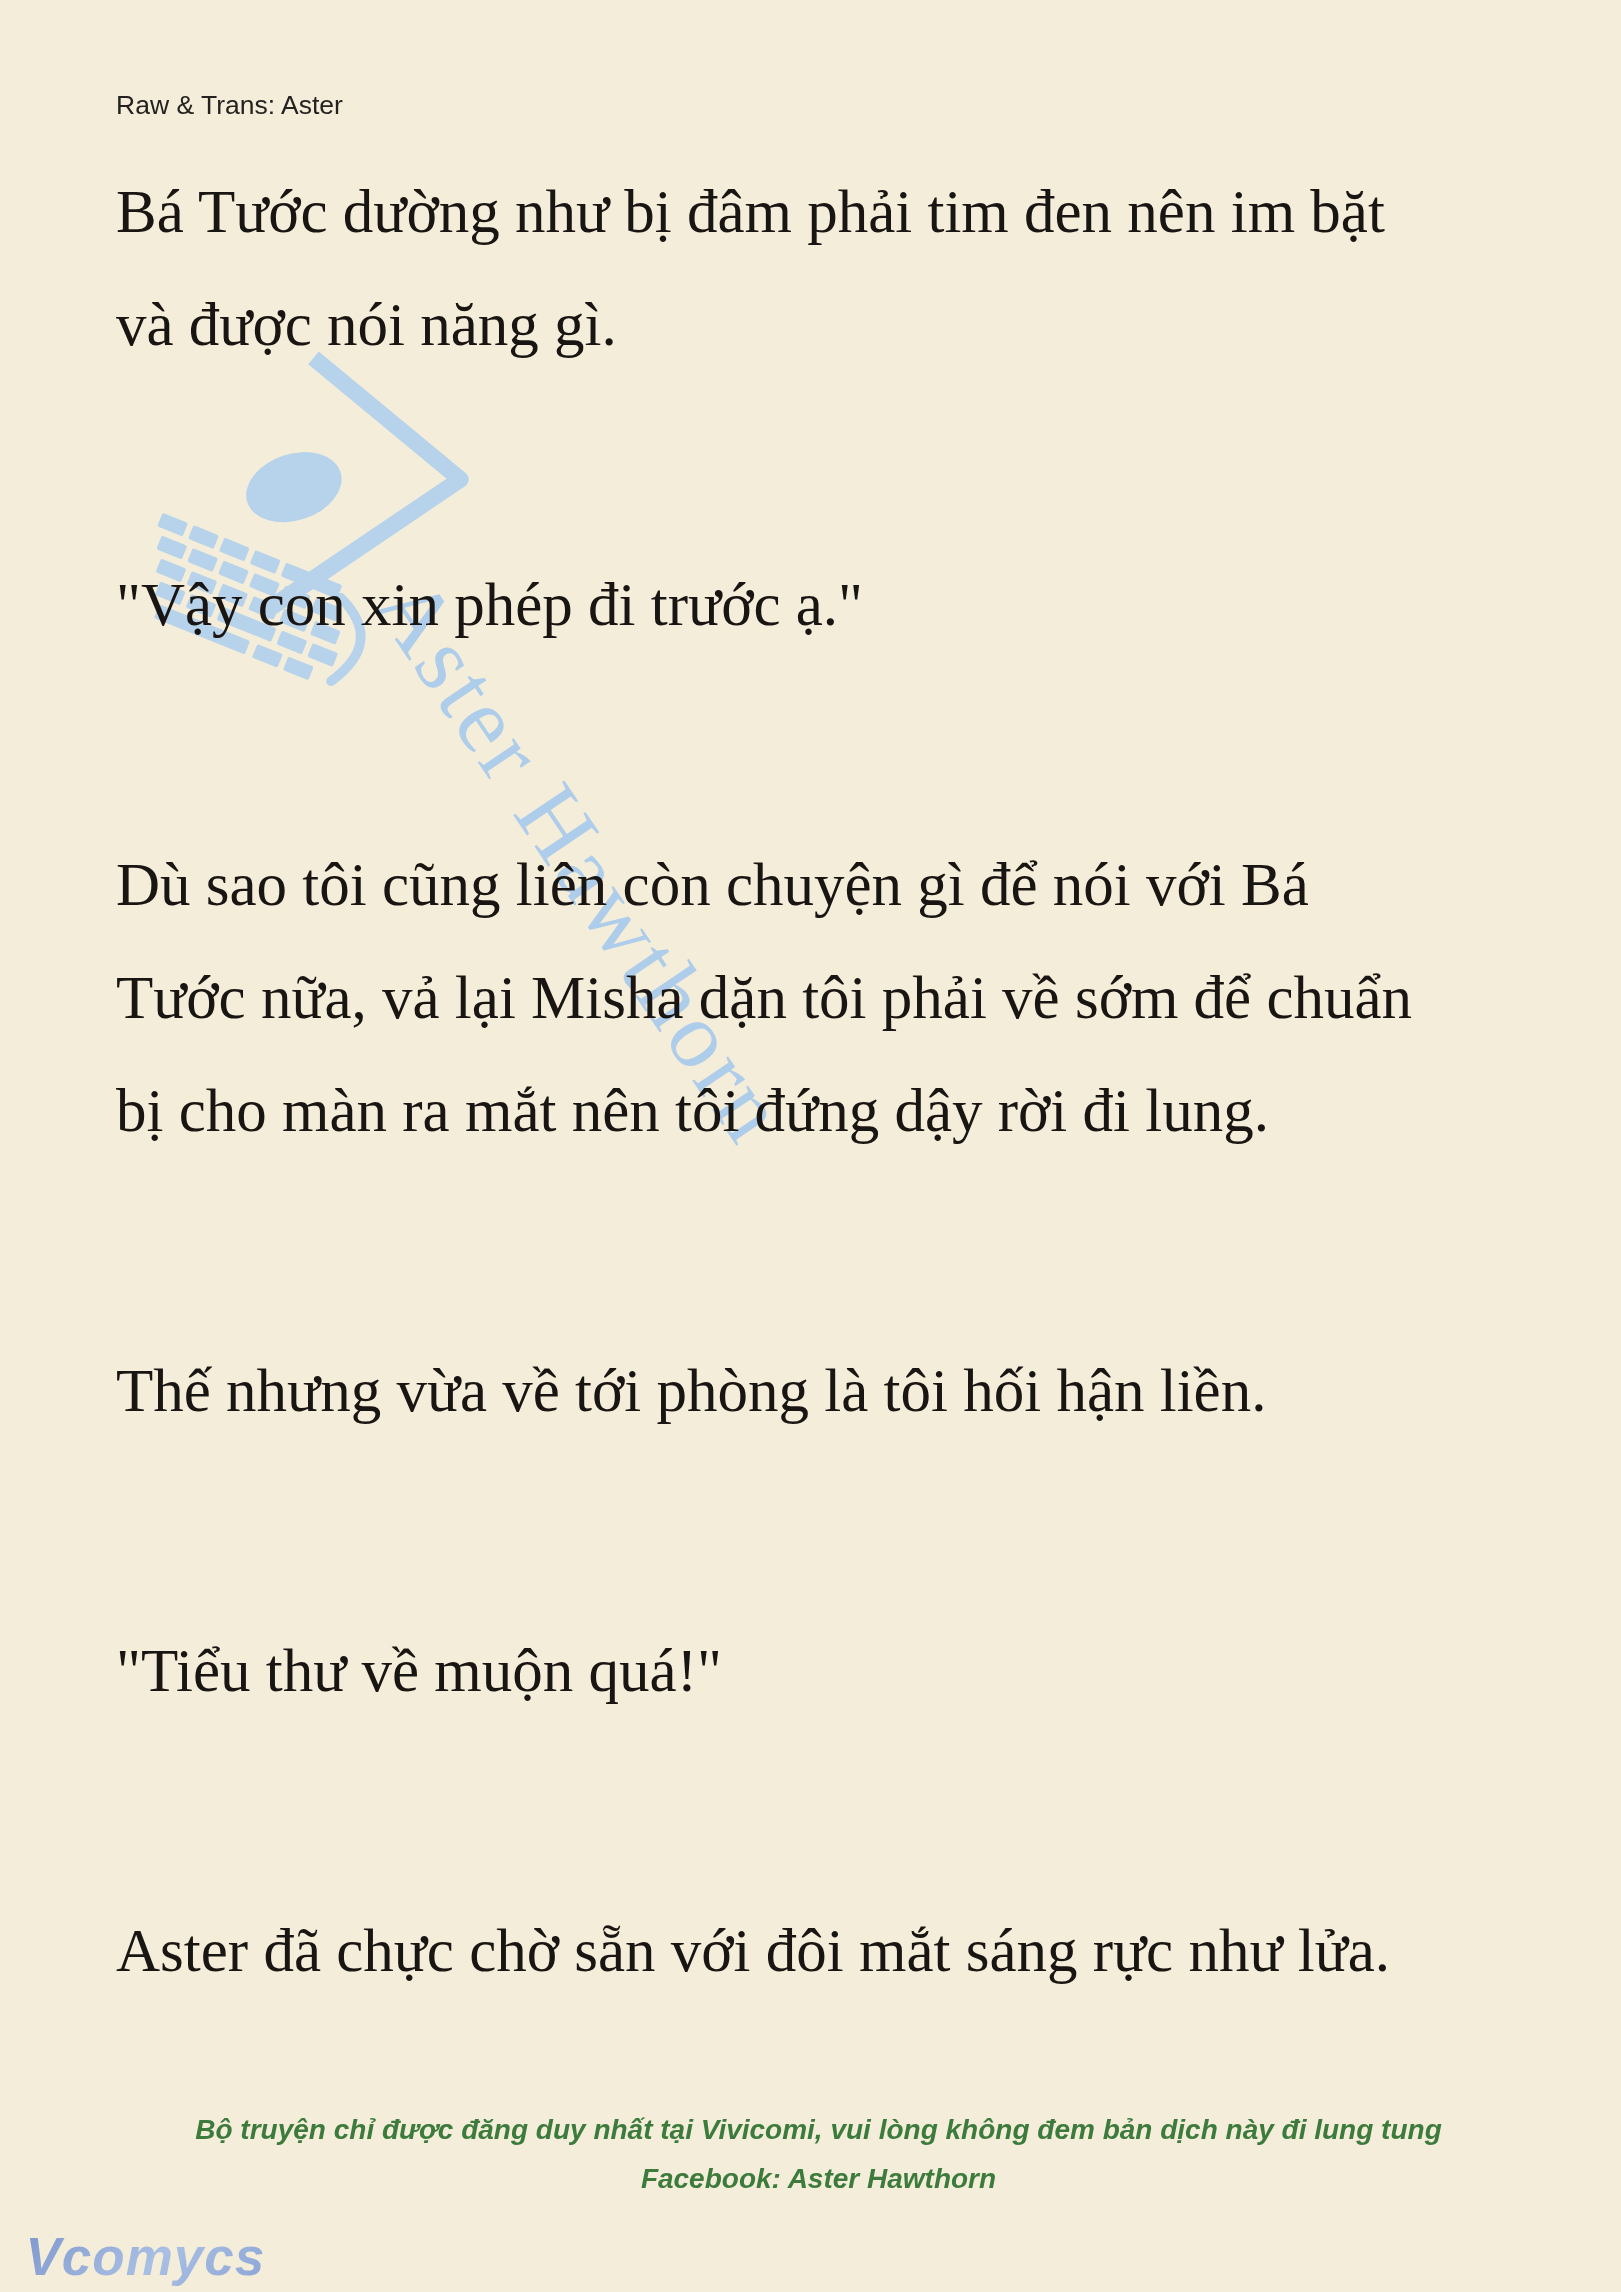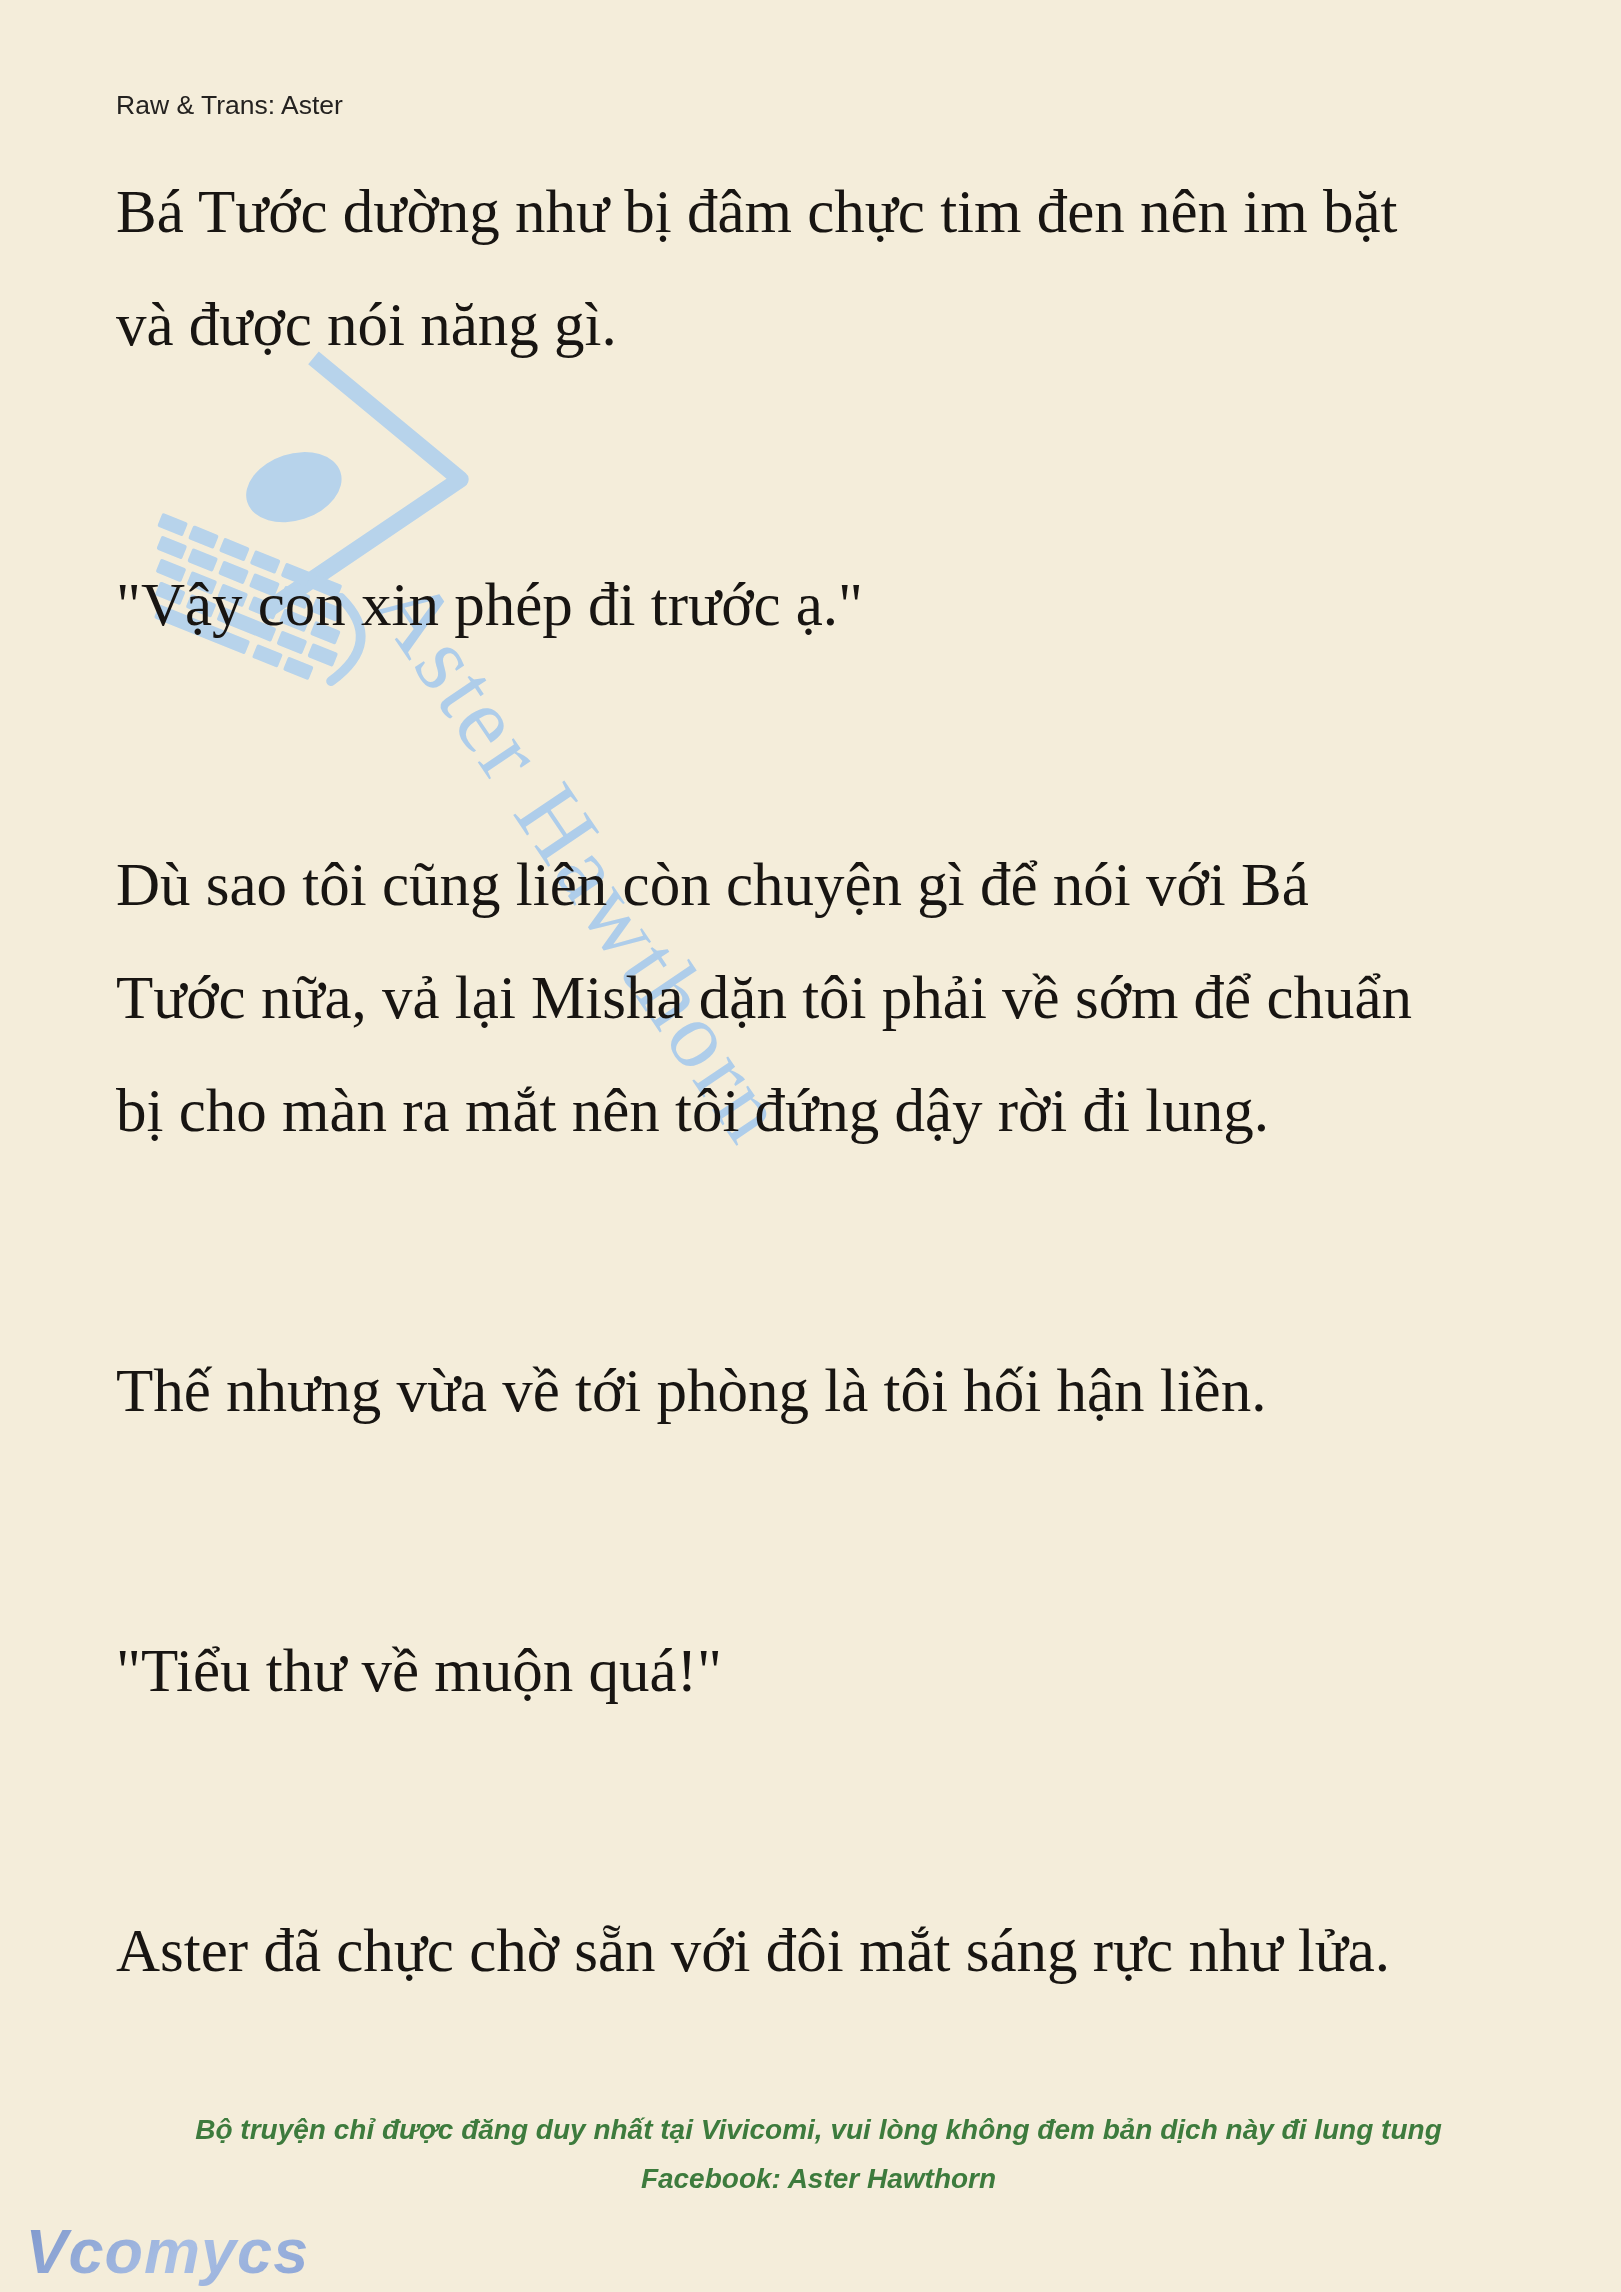--- a/index.html
+++ b/index.html
@@ -67,21 +67,21 @@
 
   
   .logo {
     position: absolute;
     left: 25.5px;
     bottom: 5.9px;
     z-index: 1;
     font-family: "Liberation Sans", sans-serif;
     font-style: italic;
     font-weight: bold;
-    font-size: 63px;
+    font-size: 53px;
     letter-spacing: 1px;
     color: #8ca5d6;
     background: linear-gradient(135deg, #7e97cc 0%, #a9bfe4 55%, #8ca5d6 100%);
     -webkit-background-clip: text;
     background-clip: text;
     -webkit-text-fill-color: transparent;
   }
 </style>
 </head>
 <body>
@@ -126,21 +126,21 @@
 
       <path d="M200 255 q45 45 -10 85" fill="none" stroke="#b4d2ec" stroke-width="10" stroke-linecap="round"></path>
     </svg>
     <div class="wm-text">Aster Hawthorn</div>
   </div>
 
   <div class="content">
     <div class="credit">Raw &amp; Trans: Aster</div>
 
     <p class="para">
-      <span class="line">Bá Tước dường như bị đâm chực tim đen nên im bặt</span>
+      <span class="line">Bá Tước dường như bị đâm phải tim đen nên im bặt</span>
       <span class="line">và được nói năng gì.</span>
     </p>
 
     <p class="para">
       <span class="line">"Vậy con xin phép đi trước ạ."</span>
     </p>
 
     <p class="para">
       <span class="line">Dù sao tôi cũng liên còn chuyện gì để nói với Bá</span>
       <span class="line">Tước nữa, vả lại Misha dặn tôi phải về sớm để chuẩn</span>

